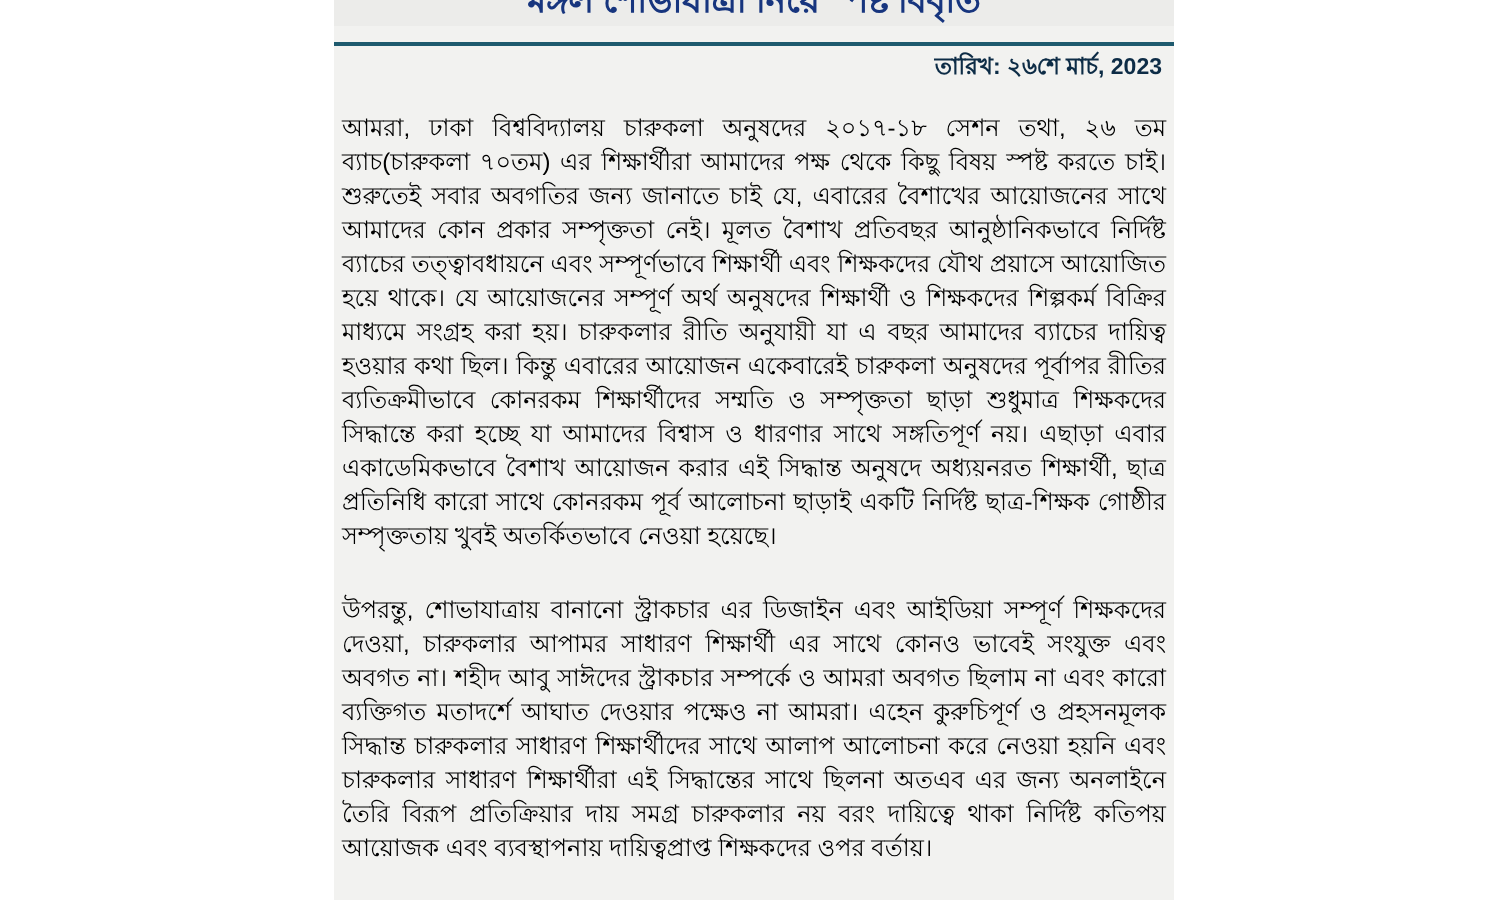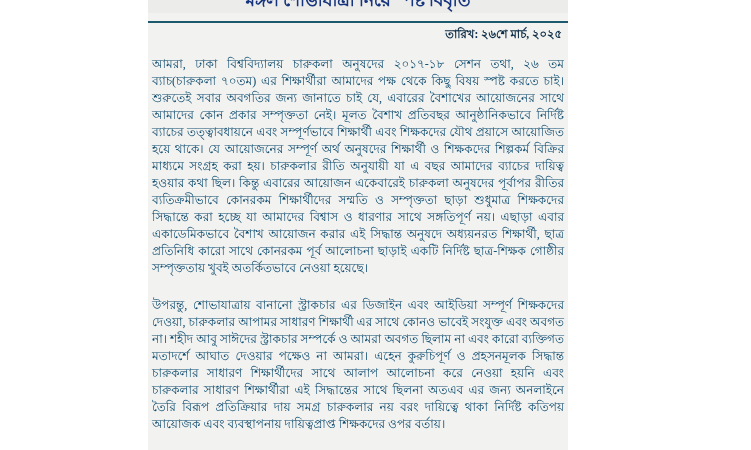--- a/index.html
+++ b/index.html
@@ -12,28 +12,27 @@
     overflow: hidden;
   }
   .page {
     position: relative;
     width: 751px;
     height: 450px;
     background: #ffffff;
   }
   .doc {
     position: absolute;
-    left: 148px;
+    left: 167px;
     top: 0;
     width: 420px;
     height: 450px;
     background: #f2f2f0;
     overflow: hidden;
     box-sizing: border-box;
-    font-family: Liberation Serif, serif;
   }
   .title-band {
     height: 13px;
     overflow: hidden;
     background: #ececea;
   }
   .doc-title {
     display: block;
     margin-top: -10px;
     text-align: center;
@@ -56,39 +55,39 @@
     color: #0d2c46;
     padding: 4px 6px 0 0;
   }
   .content {
     padding: 15px 4px 0 4px;
   }
   .content p {
     margin: 0;
     font-size: 12px;
     line-height: 17px;
-    color: #0c4a6e;
+    color: #000000;
     text-align: justify;
   }
   .content p.p1 { margin-bottom: 20px; }
   .content p.p2 { margin-bottom: 21px; }
 </style>
 </head>
 <body>
 
 <div class="page">
   <div class="doc">
 
     <div class="title-band">
       <span class="doc-title">মঙ্গল শোভাযাত্রা নিয়ে স্পষ্ট বিবৃতি</span>
     </div>
 
     <div class="rule"></div>
 
-    <div class="date-line">তারিখ: ২৬শে মার্চ, ২০২৫</div>
+    <div class="date-line">তারিখ: ২৬শে মার্চ, 2023</div>
 
     <div class="content">
       <p class="p1">আমরা, ঢাকা বিশ্ববিদ্যালয় চারুকলা অনুষদের ২০১৭-১৮ সেশন তথা, ২৬ তম ব্যাচ(চারুকলা ৭০তম) এর শিক্ষার্থীরা আমাদের পক্ষ থেকে কিছু বিষয় স্পষ্ট করতে চাই। শুরুতেই সবার অবগতির জন্য জানাতে চাই যে, এবারের বৈশাখের আয়োজনের সাথে আমাদের কোন প্রকার সম্পৃক্ততা নেই। মূলত বৈশাখ প্রতিবছর আনুষ্ঠানিকভাবে নির্দিষ্ট ব্যাচের তত্ত্বাবধায়নে এবং সম্পূর্ণভাবে শিক্ষার্থী এবং শিক্ষকদের যৌথ প্রয়াসে আয়োজিত হয়ে থাকে। যে আয়োজনের সম্পূর্ণ অর্থ অনুষদের শিক্ষার্থী ও শিক্ষকদের শিল্পকর্ম বিক্রির মাধ্যমে সংগ্রহ করা হয়। চারুকলার রীতি অনুযায়ী যা এ বছর আমাদের ব্যাচের দায়িত্ব হওয়ার কথা ছিল। কিন্তু এবারের আয়োজন একেবারেই চারুকলা অনুষদের পূর্বাপর রীতির ব্যতিক্রমীভাবে কোনরকম শিক্ষার্থীদের সম্মতি ও সম্পৃক্ততা ছাড়া শুধুমাত্র শিক্ষকদের সিদ্ধান্তে করা হচ্ছে যা আমাদের বিশ্বাস ও ধারণার সাথে সঙ্গতিপূর্ণ নয়। এছাড়া এবার একাডেমিকভাবে বৈশাখ আয়োজন করার এই সিদ্ধান্ত অনুষদে অধ্যয়নরত শিক্ষার্থী, ছাত্র প্রতিনিধি কারো সাথে কোনরকম পূর্ব আলোচনা ছাড়াই একটি নির্দিষ্ট ছাত্র-শিক্ষক গোষ্ঠীর সম্পৃক্ততায় খুবই অতর্কিতভাবে নেওয়া হয়েছে।</p>
       <p class="p2">উপরন্তু, শোভাযাত্রায় বানানো স্ট্রাকচার এর ডিজাইন এবং আইডিয়া সম্পূর্ণ শিক্ষকদের দেওয়া, চারুকলার আপামর সাধারণ শিক্ষার্থী এর সাথে কোনও ভাবেই সংযুক্ত এবং অবগত না। শহীদ আবু সাঈদের স্ট্রাকচার সম্পর্কে ও আমরা অবগত ছিলাম না এবং কারো ব্যক্তিগত মতাদর্শে আঘাত দেওয়ার পক্ষেও না আমরা। এহেন কুরুচিপূর্ণ ও প্রহসনমূলক সিদ্ধান্ত চারুকলার সাধারণ শিক্ষার্থীদের সাথে আলাপ আলোচনা করে নেওয়া হয়নি এবং চারুকলার সাধারণ শিক্ষার্থীরা এই সিদ্ধান্তের সাথে ছিলনা অতএব এর জন্য অনলাইনে তৈরি বিরূপ প্রতিক্রিয়ার দায় সমগ্র চারুকলার নয় বরং দায়িত্বে থাকা নির্দিষ্ট কতিপয় আয়োজক এবং ব্যবস্থাপনায় দায়িত্বপ্রাপ্ত শিক্ষকদের ওপর বর্তায়।</p>
 
     </div>
 
   </div>
 </div>
 

